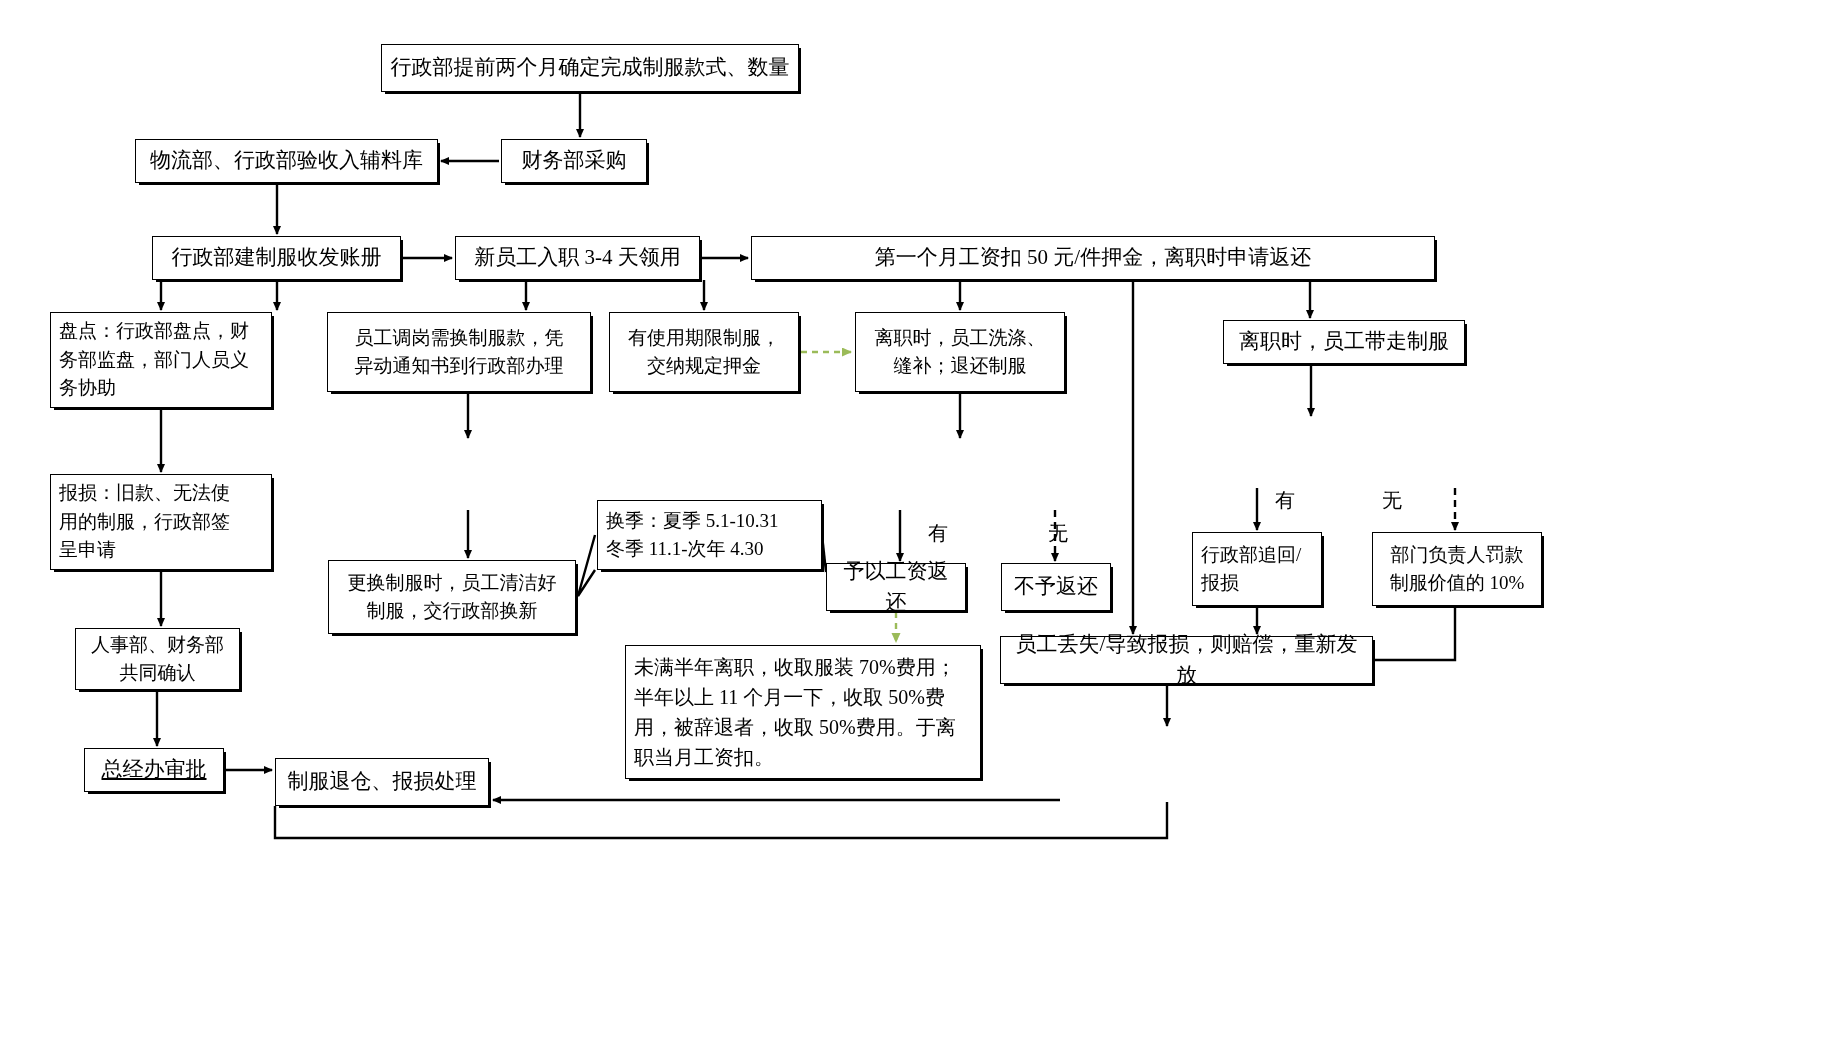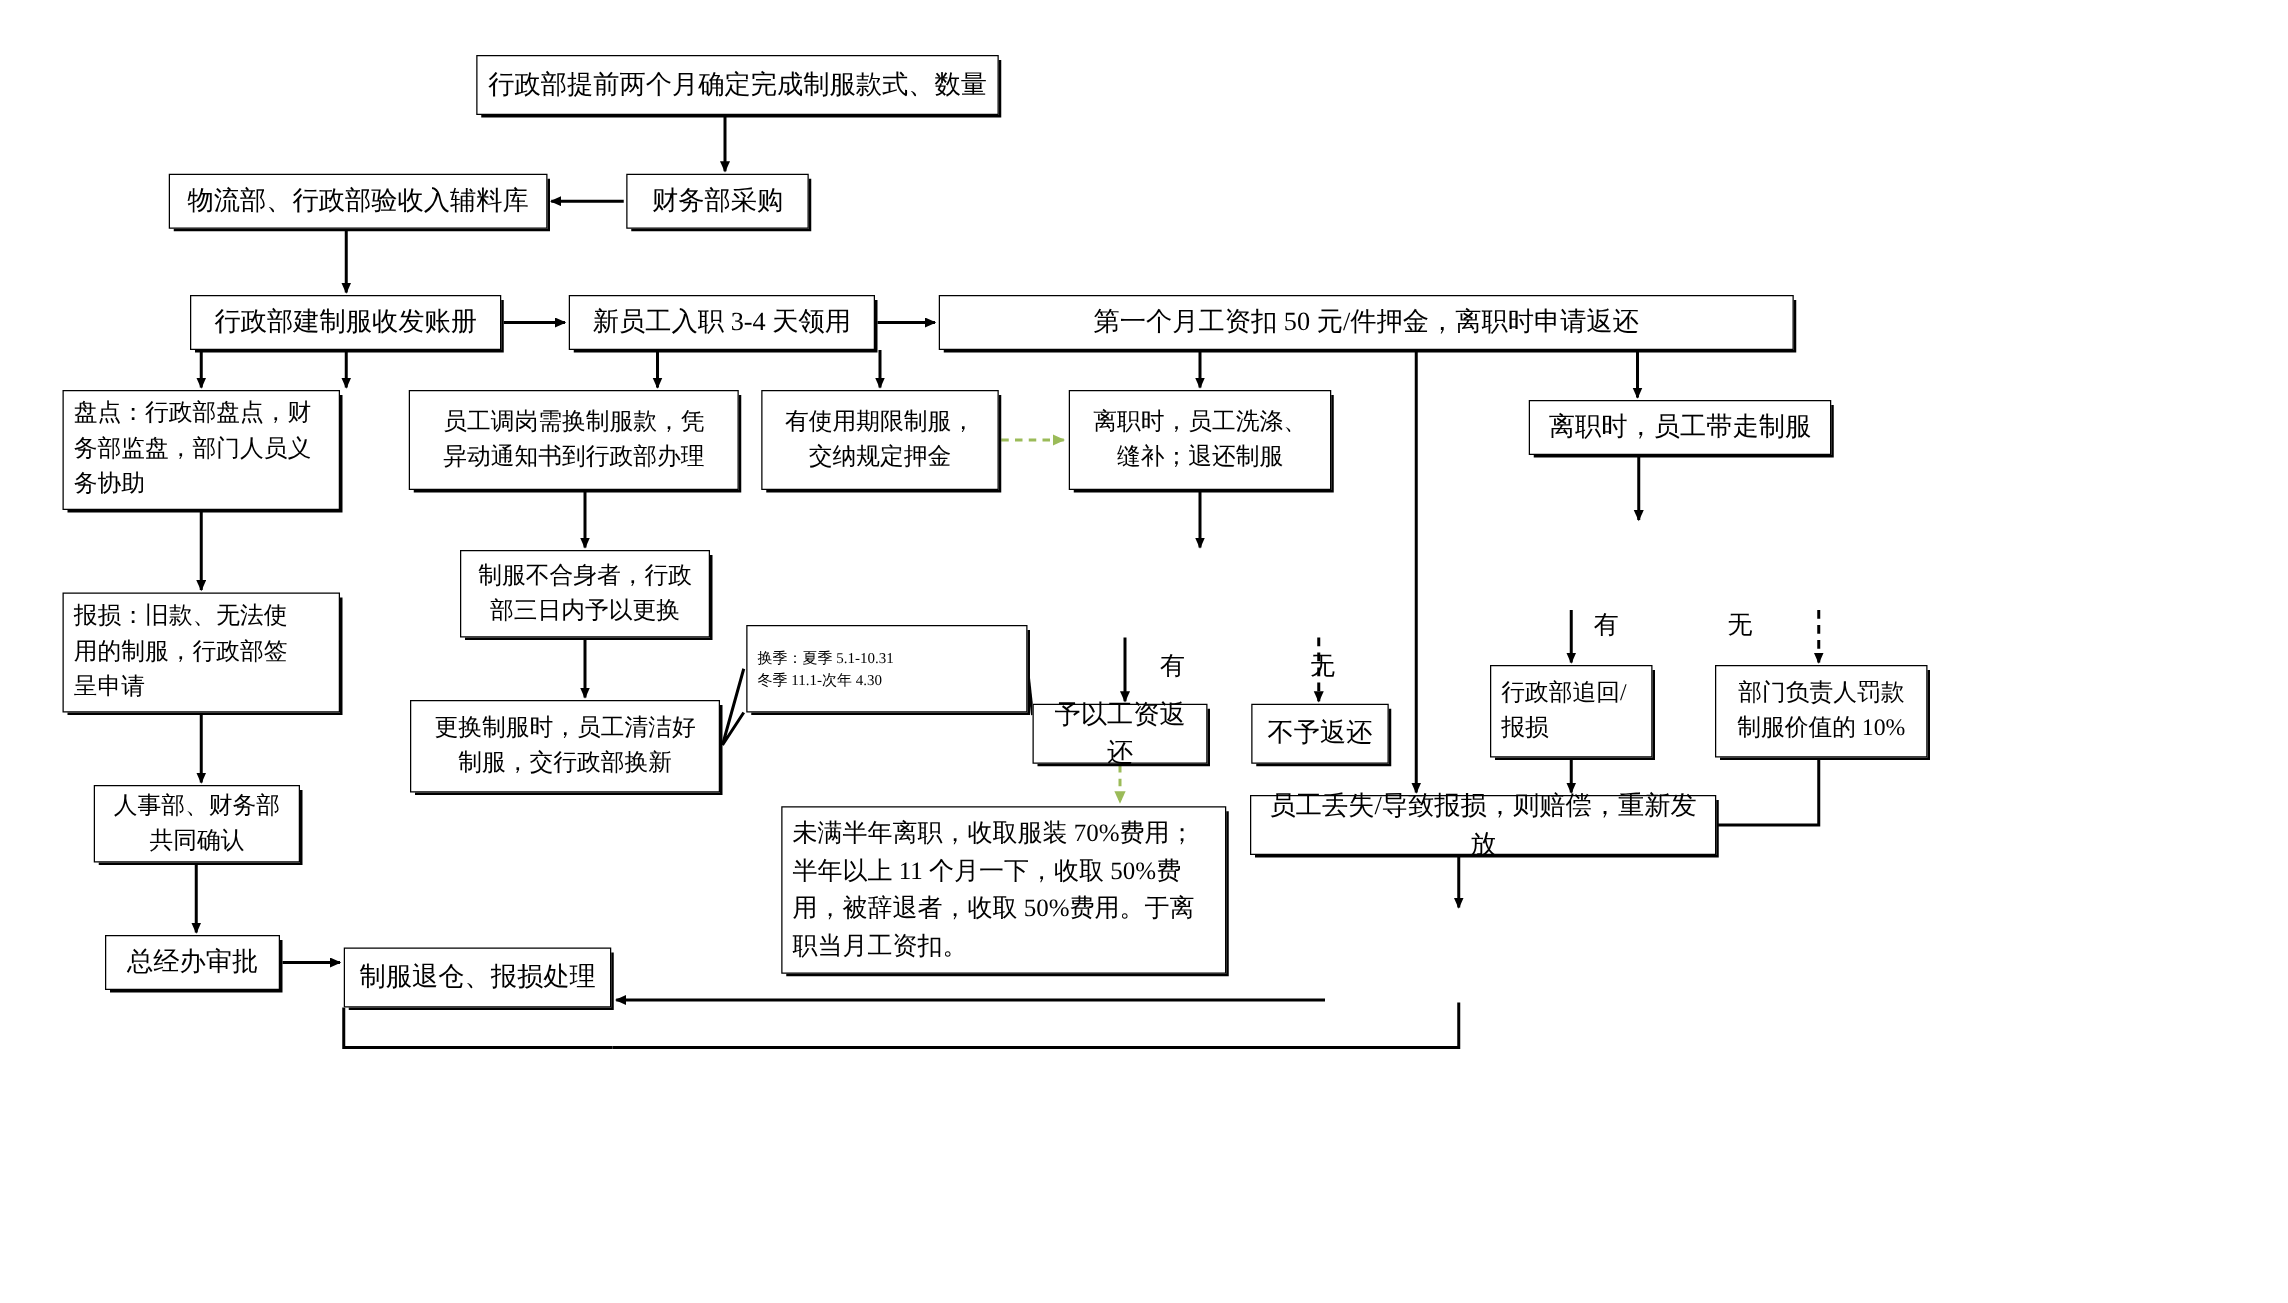--- a/index.html
+++ b/index.html
@@ -161,24 +161,21 @@
     </div>
     <div class="node shadow" style="left: 855px; top: 312px; width: 210px; height: 80px; font-size: 19px;">
       <span class="txt">离职时，员工洗涤、<br>缝补；退还制服</span>
     </div>
     <div class="node shadow" style="left: 1223px; top: 320px; width: 242px; height: 44px;">
       <span class="txt">离职时，员工带走制服</span>
     </div>
     <div class="node shadow leftalign" style="left: 50px; top: 474px; width: 222px; height: 96px; font-size: 19px;">
       <span class="txt">报损：旧款、无法使<br>用的制服，行政部签<br>呈申请</span>
     </div>
-    <div class="node shadow" style="left: 368px; top: 440px; width: 200px; height: 70px; font-size: 19px;">
-      <span class="txt">制服不合身者，行政<br>部三日内予以更换</span>
-    </div>
-    <div class="node shadow leftalign" style="left: 597px; top: 500px; width: 225px; height: 70px; font-size: 12px;">
+    <div class="node shadow leftalign" style="left: 597px; top: 500px; width: 225px; height: 70px; font-size: 19px;">
       <span class="txt">换季：夏季 5.1-10.31<br>冬季 11.1-次年 4.30</span>
     </div>
     <div class="node shadow" style="left: 328px; top: 560px; width: 248px; height: 74px; font-size: 19px;">
       <span class="txt">更换制服时，员工清洁好<br>制服，交行政部换新</span>
     </div>
     <div class="node shadow" style="left: 826px; top: 563px; width: 140px; height: 48px;">
       <span class="txt">予以工资返还</span>
     </div>
     <div class="node shadow" style="left: 1001px; top: 563px; width: 110px; height: 48px;">
       <span class="txt">不予返还</span>
@@ -191,21 +188,21 @@
     </div>
     <div class="node shadow" style="left: 75px; top: 628px; width: 165px; height: 62px; font-size: 19px;">
       <span class="txt">人事部、财务部<br>共同确认</span>
     </div>
     <div class="node shadow leftalign" style="left: 625px; top: 645px; width: 356px; height: 134px; font-size: 20px;">
       <span class="txt">未满半年离职，收取服装 70%费用；<br>半年以上 11 个月一下，收取 50%费<br>用，被辞退者，收取 50%费用。于离<br>职当月工资扣。</span>
     </div>
     <div class="node shadow" style="left: 1000px; top: 636px; width: 373px; height: 48px;">
       <span class="txt">员工丢失/导致报损，则赔偿，重新发放</span>
     </div>
-    <div class="node shadow" style="left: 84px; top: 748px; width: 140px; height: 44px;">
+    <div class="node shadow" style="left: 84px; top: 748px; width: 140px; height: 44px; text-decoration: underline;">
       <span class="txt">总经办审批</span>
     </div>
     <div class="node shadow" style="left: 275px; top: 758px; width: 214px; height: 48px;">
       <span class="txt">制服退仓、报损处理</span>
     </div>
     <div class="edgelabel" style="left: 928px; top: 523px;">有</div>
     <div class="edgelabel" style="left: 1048px; top: 523px;">无</div>
     <div class="edgelabel" style="left: 1275px; top: 490px;">有</div>
     <div class="edgelabel" style="left: 1382px; top: 490px;">无</div>
   </div>

